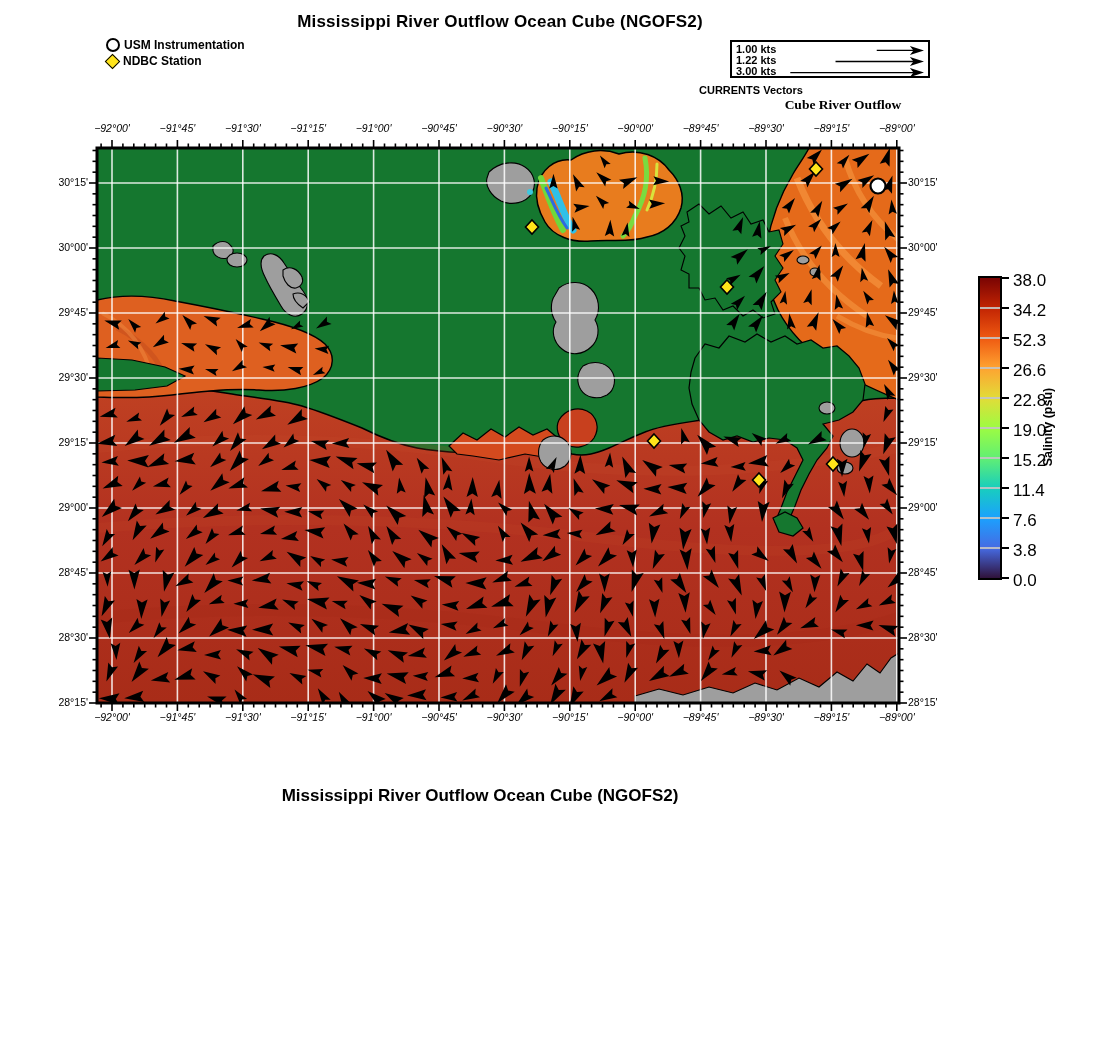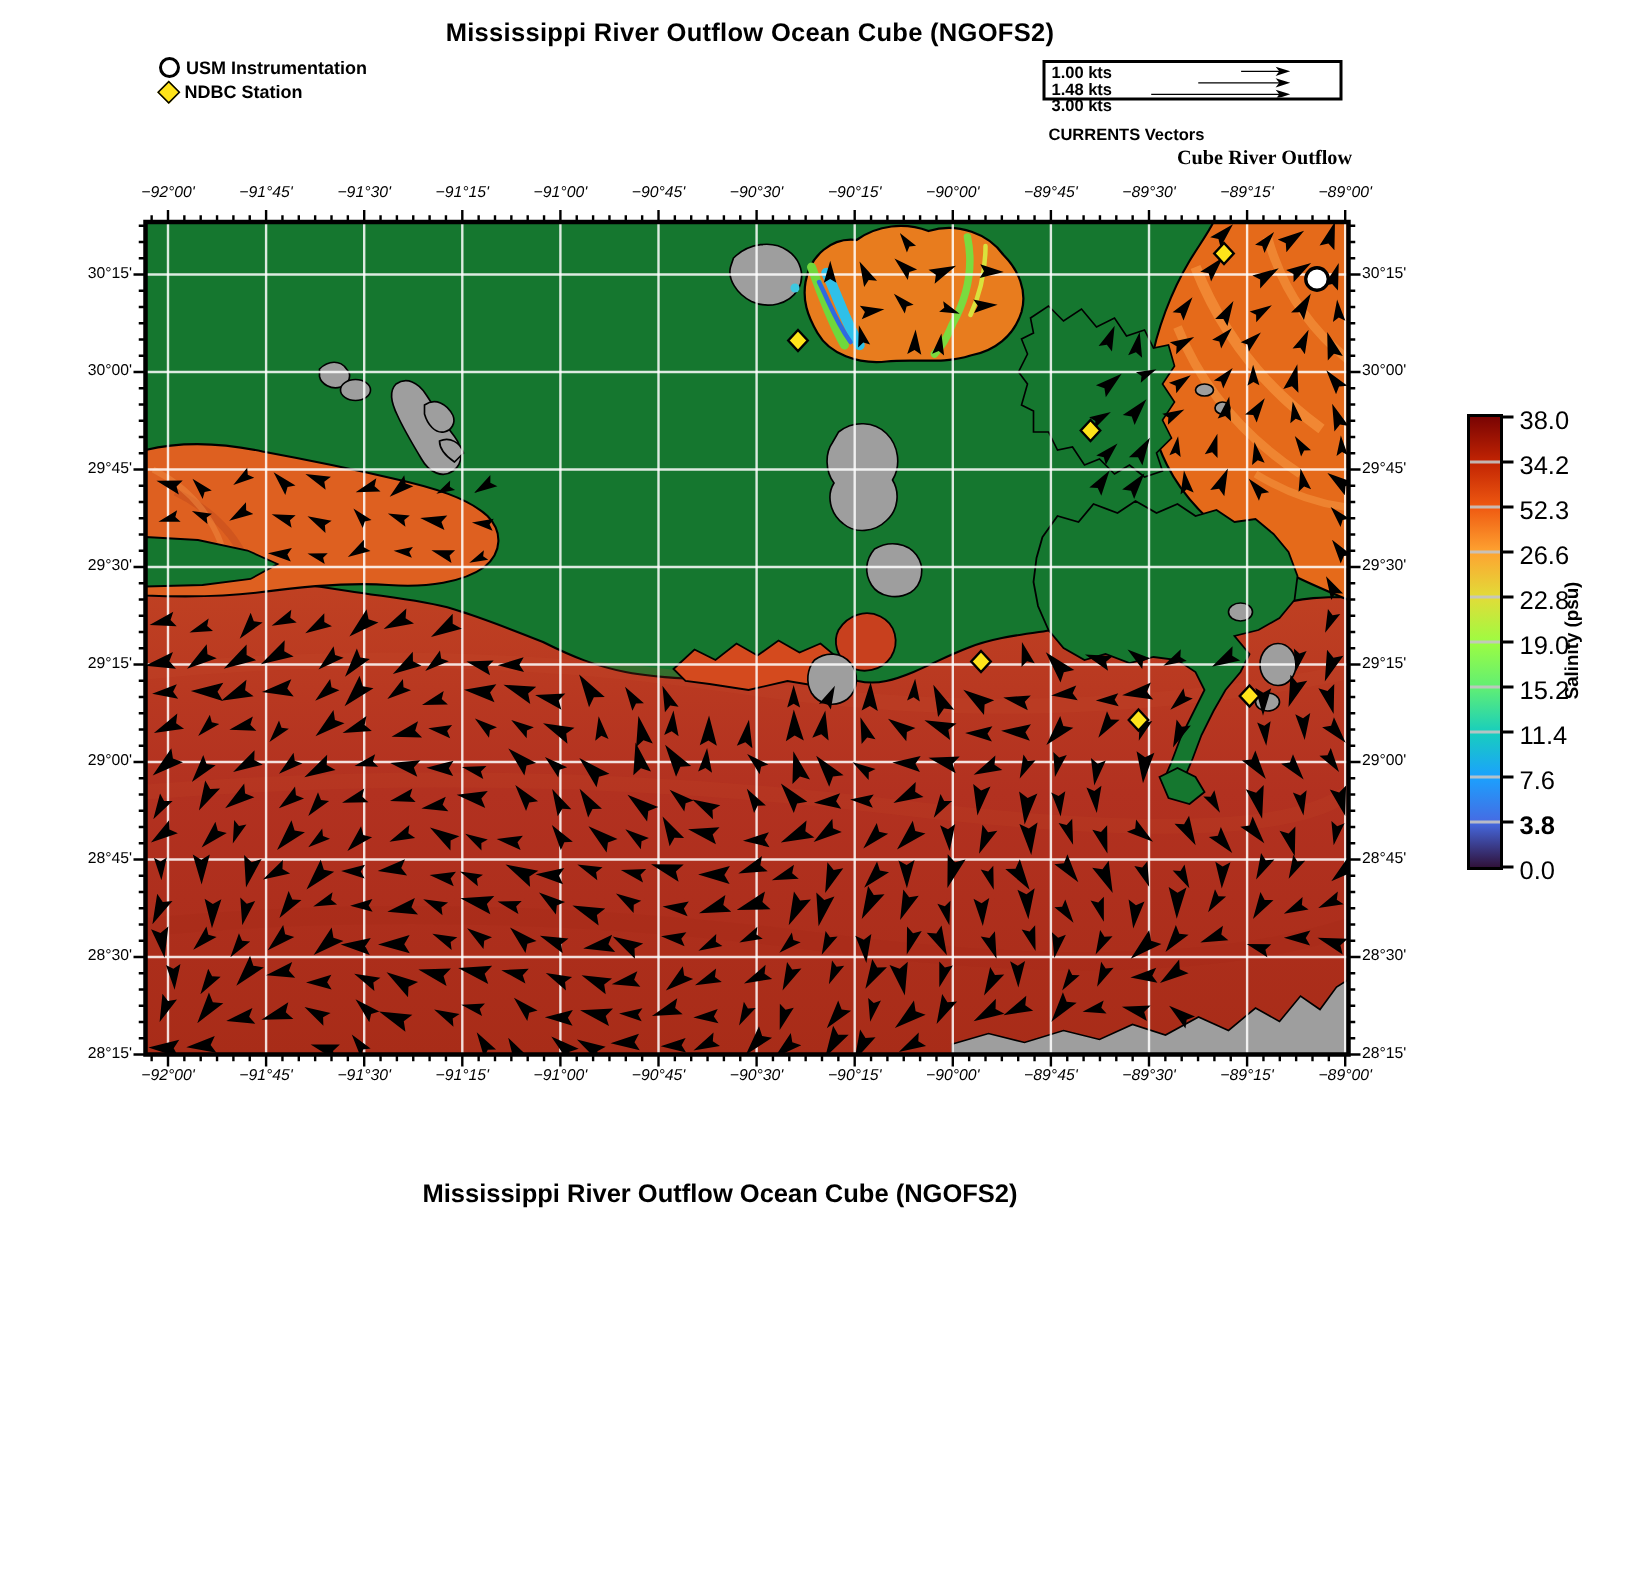--- a/index.html
+++ b/index.html
@@ -12,21 +12,21 @@
   .subtitle{position:absolute;left:0;top:97px;width:1000px;text-align:center;
          font-family:"Liberation Serif",serif;font-size:16px;font-weight:bold;}
   .map-label{position:absolute;left:743px;top:97px;width:200px;text-align:center;
          font-family:"Liberation Serif",serif;font-size:13.5px;font-weight:bold;}
   .marker-legend{position:absolute;left:106px;top:37px;}
   .leg-row{display:flex;align-items:center;height:16px;font-size:12px;font-weight:bold;}
   .leg-circle{display:inline-block;width:10px;height:10px;border:2px solid #000;
          border-radius:50%;background:#fff;margin-right:4px;flex:0 0 auto;}
   .leg-diamond{display:inline-block;width:9px;height:9px;border:1.5px solid #000;
          background:#FFE41A;transform:rotate(45deg);margin:0 5px 0 1px;flex:0 0 auto;}
-  .cur-box{position:absolute;left:695px;top:40px;width:200px;height:27px;
+  .cur-box{position:absolute;left:730px;top:40px;width:200px;height:38px;
          border:2.5px solid #000;box-sizing:border-box;background:#fff;}
   .cur-lab{position:absolute;left:4px;font-size:11px;font-weight:bold;line-height:11px;}
   .cur-svg{position:absolute;left:0;top:0;width:100%;height:100%;}
   .cur-caption{position:absolute;left:699px;top:84px;font-size:11px;font-weight:bold;}
   .axlab{position:absolute;font-size:10.5px;color:#000;white-space:nowrap;font-style:italic;}
   .axlab.cx{transform:translateX(-50%);}
   .latlab-l{position:absolute;left:18px;width:70px;text-align:right;font-size:10.5px;white-space:nowrap;}
   .latlab-r{position:absolute;left:908px;font-size:10.5px;white-space:nowrap;}
   #map-svg{position:absolute;left:83px;top:134px;}
   #cbar{position:absolute;left:978px;top:276px;width:20px;height:300px;border:2px solid #000;}
@@ -50,21 +50,21 @@
     </div>
     <div class="leg-row">
       <span class="leg-diamond"></span>
       <span>NDBC Station</span>
     </div>
   </div>
 
   <div class="cur-box">
     <div id="cur-labels">
         <div class="cur-lab" style="top: 2px;">1.00 kts</div>
-        <div class="cur-lab" style="top: 13px;">1.48 kts</div>
+        <div class="cur-lab" style="top: 13px;">1.22 kts</div>
         <div class="cur-lab" style="top: 24px;">3.00 kts</div>
       </div>
     <svg id="cur-svg" class="cur-svg" viewBox="0 0 195 33">
         <line x1="144" y1="8" x2="181" y2="8" stroke="#000" stroke-width="1.3"></line>
         <polygon points="191,8 177,3.5 180.5,8 177,12.5" fill="#000"></polygon>
         <line x1="103" y1="19" x2="181" y2="19" stroke="#000" stroke-width="1.3"></line>
         <polygon points="191,19 177,14.5 180.5,19 177,23.5" fill="#000"></polygon>
         <line x1="58" y1="30" x2="181" y2="30" stroke="#000" stroke-width="1.3"></line>
         <polygon points="191,30 177,25.5 180.5,30 177,34.5" fill="#000"></polygon>
       </svg>
@@ -927,20 +927,20 @@
       <div class="cbar-lab" style="top: 391px;">22.8</div>
       <div class="cbar-tick" style="top: 427px;"></div>
       <div class="cbar-lab" style="top: 421px;">19.0</div>
       <div class="cbar-tick" style="top: 457px;"></div>
       <div class="cbar-lab" style="top: 451px;">15.2</div>
       <div class="cbar-tick" style="top: 487px;"></div>
       <div class="cbar-lab" style="top: 481px;">11.4</div>
       <div class="cbar-tick" style="top: 517px;"></div>
       <div class="cbar-lab" style="top: 511px;">7.6</div>
       <div class="cbar-tick" style="top: 547px;"></div>
-      <div class="cbar-lab" style="top: 541px; font-weight: bold;">3.8</div>
+      <div class="cbar-lab" style="top: 541px;">3.8</div>
       <div class="cbar-tick" style="top: 577px;"></div>
       <div class="cbar-lab" style="top: 571px;">0.0</div>
     </div>
   <div class="cbar-title">Salinity (psu)</div>
 
   <div class="footer-title">Mississippi River Outflow Ocean Cube (NGOFS2)</div>
 </div>
 
 </body></html>

